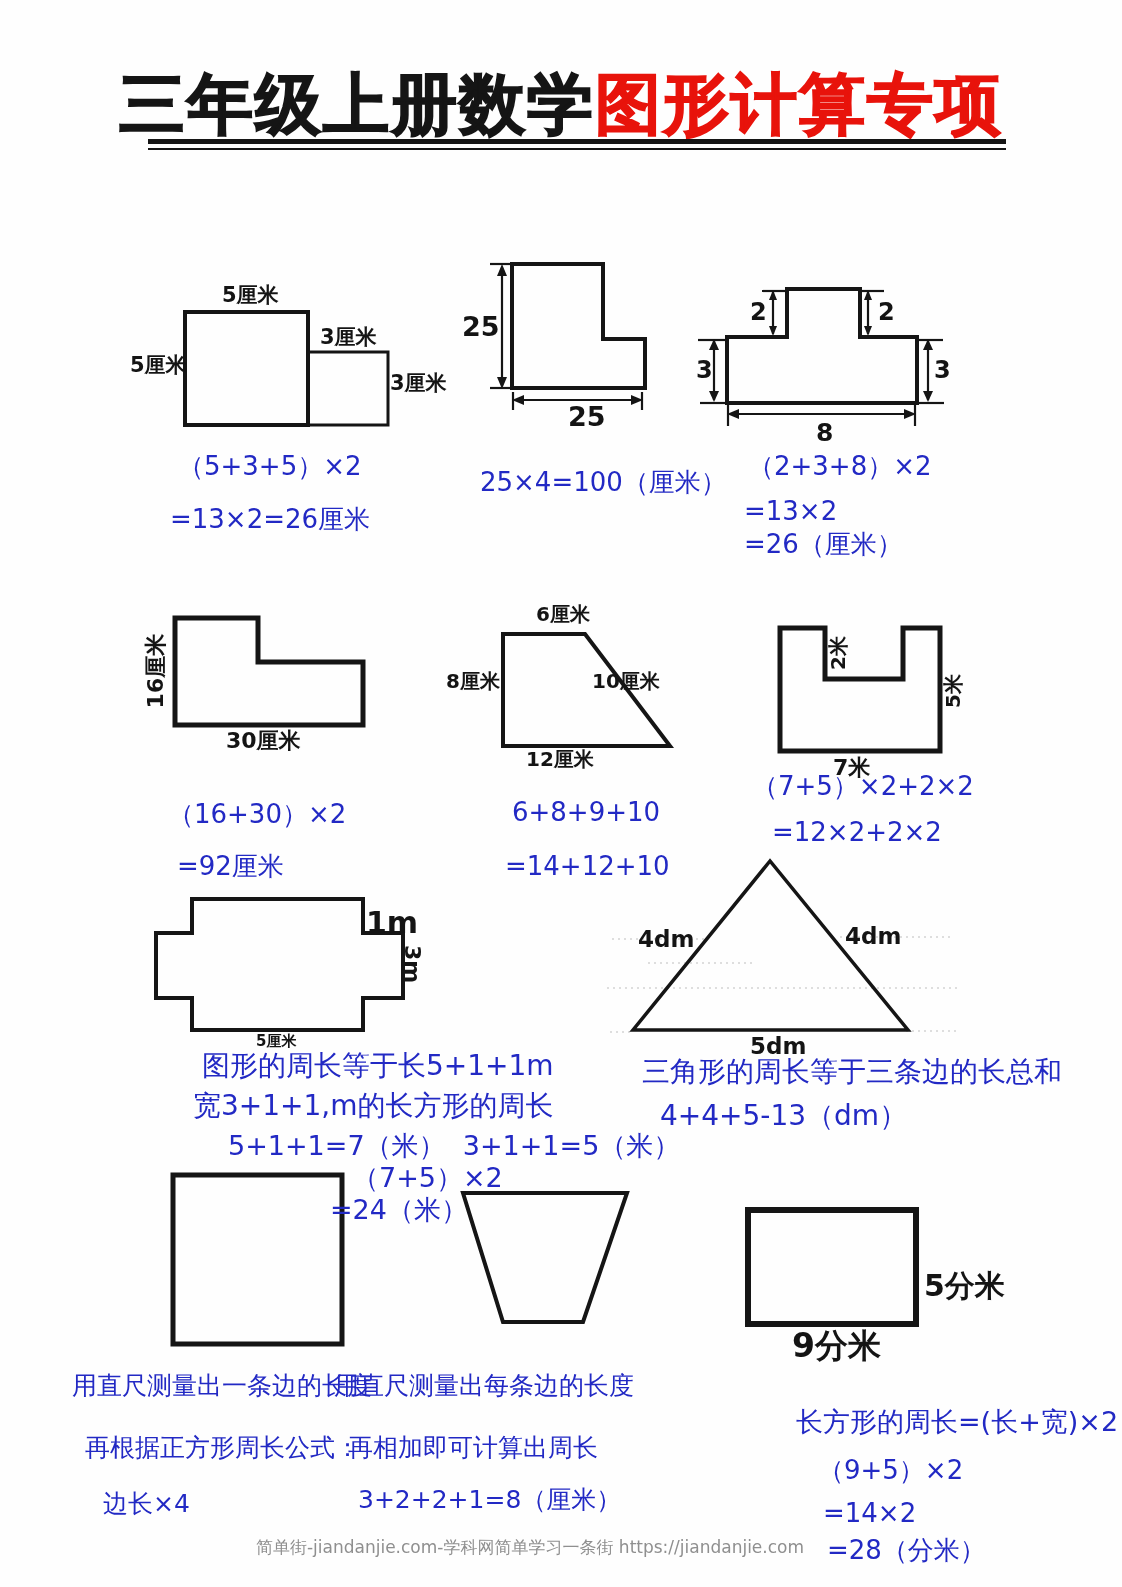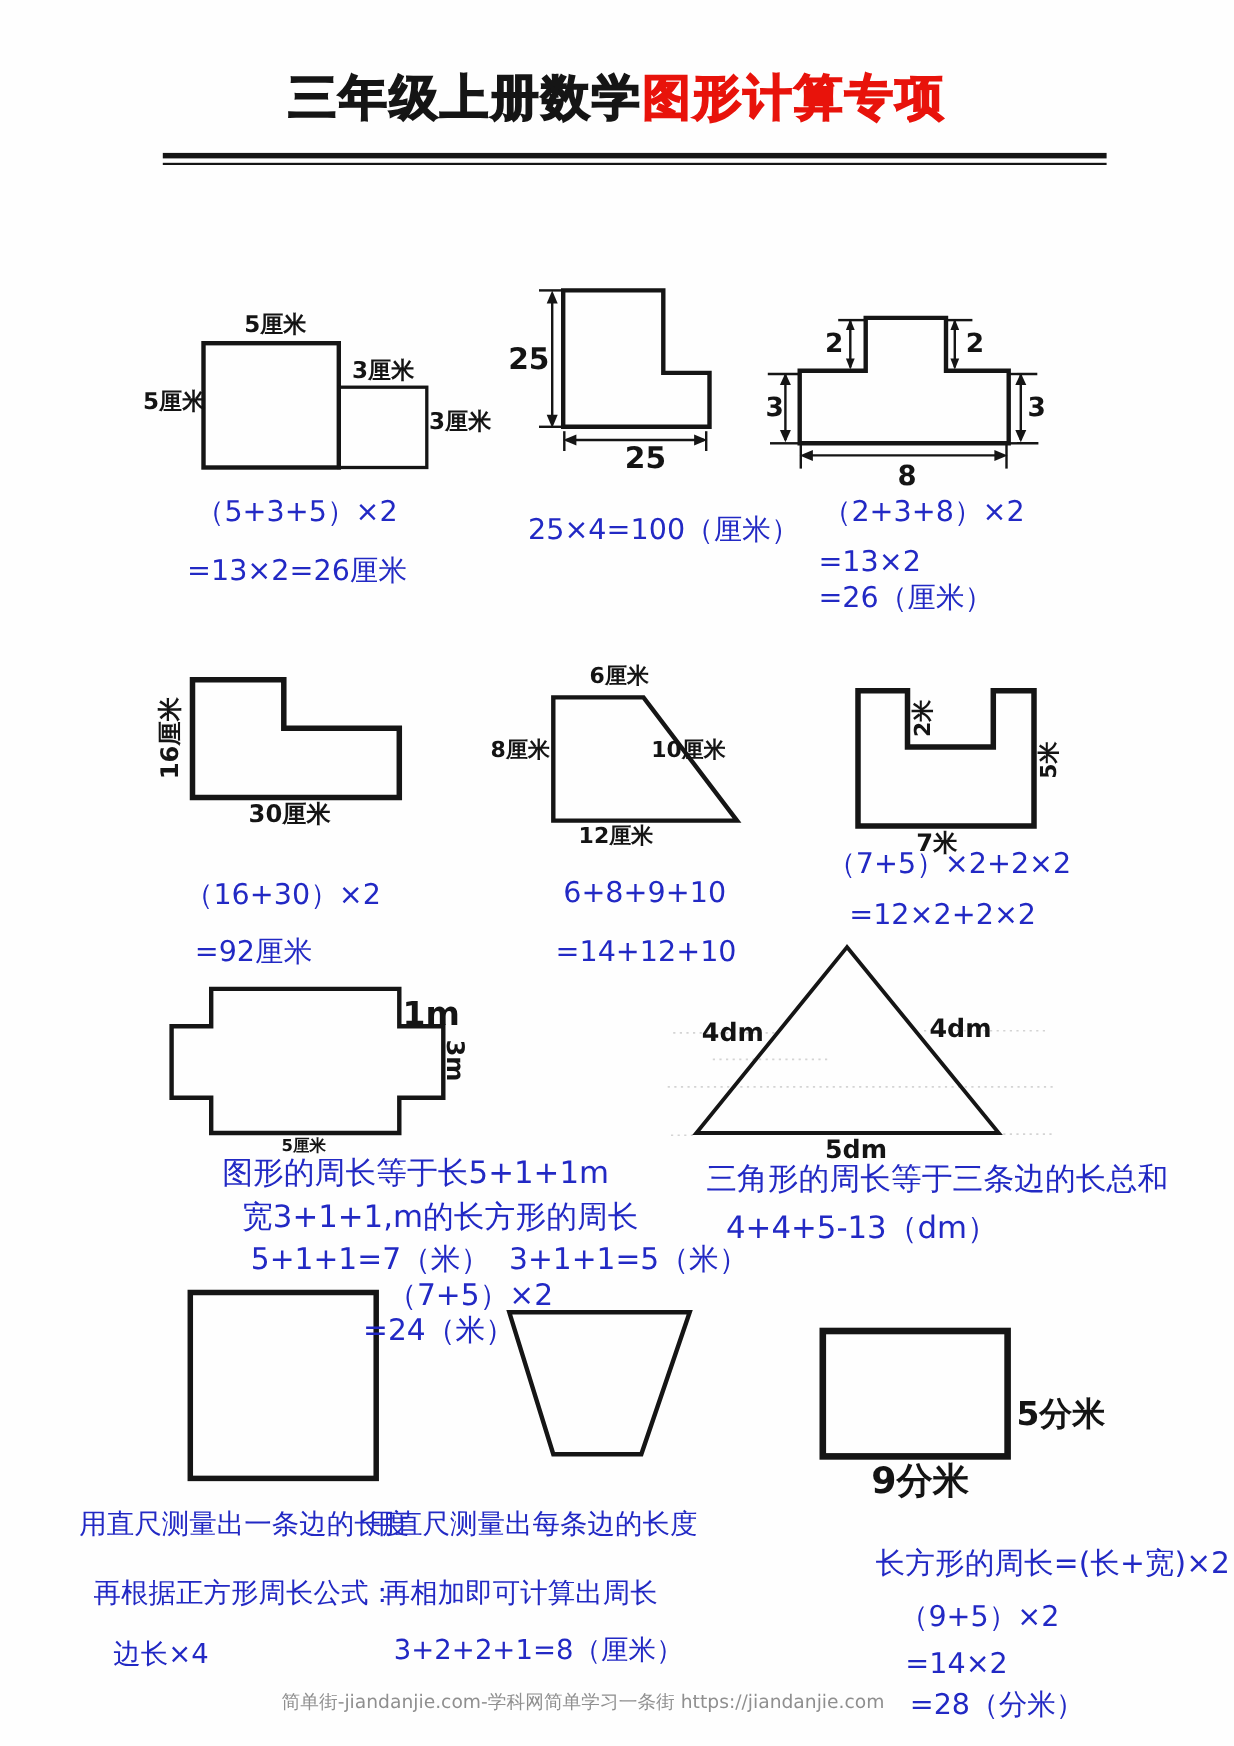--- a/index.html
+++ b/index.html
@@ -1,19 +1,19 @@
 <!DOCTYPE html>
 <html><head>
 <meta charset="utf-8">
 <style>
   html,body{margin:0;padding:0;background:#ffffff;}
   .page{position:relative;width:1122px;height:1587px;background:#fefefe;overflow:hidden;
         font-family:"Liberation Sans",sans-serif;}
   .title{position:absolute;left:0;top:60px;width:1122px;text-align:center;
-         font-size:44px;font-weight:900;letter-spacing:2px;white-space:nowrap;
+         font-size:66px;font-weight:900;letter-spacing:2px;white-space:nowrap;
          font-family:"DejaVu Sans",sans-serif;-webkit-text-stroke:1.6px currentColor;}
   .title .black{color:#151515;-webkit-text-stroke:1.6px #151515;}
   .title .red{color:#e8130b;-webkit-text-stroke:1.6px #e8130b;}
   .rule{position:absolute;left:148px;width:858px;background:#151515;}
   .lbl{position:absolute;color:#141414;font-weight:bold;white-space:nowrap;
        font-family:"DejaVu Sans",sans-serif;font-size:21px;line-height:1.1;}
   .rot-ccw{text-align:center;transform:rotate(-90deg);}
   .rot-cw{text-align:center;transform:rotate(90deg);}
   .blue{position:absolute;color:#2229c4;white-space:pre;font-size:26px;line-height:1.15;
         font-family:"DejaVu Sans",sans-serif;}
@@ -156,21 +156,21 @@
   <div class="blue" style="left:168px;top:800px;">（16+30）×2</div>
   <div class="blue" style="left:177px;top:852px;">=92厘米</div>
 
   <div class="blue" style="left:512px;top:798px;">6+8+9+10</div>
   <div class="blue" style="left:505px;top:852px;">=14+12+10</div>
 
   <div class="blue" style="left:752px;top:772px;">（7+5）×2+2×2</div>
   <div class="blue" style="left:772px;top:818px;">=12×2+2×2</div>
 
   <div class="blue" style="left:202px;top:1050px;font-size:28px;">图形的周长等于长5+1+1m</div>
-  <div class="blue" style="left:193px;top:1090px;font-size:28px;margin-left:27px;">宽3+1+1,m的长方形的周长</div>
+  <div class="blue" style="left:193px;top:1090px;font-size:28px;">宽3+1+1,m的长方形的周长</div>
   <div class="blue" style="left:228px;top:1130px;font-size:27px;">5+1+1=7（米）  3+1+1=5（米）</div>
   <div class="blue" style="left:352px;top:1162px;font-size:27px;">（7+5）×2</div>
   <div class="blue" style="left:330px;top:1194px;font-size:27px;">=24（米）</div>
 
   <div class="blue" style="left:642px;top:1056px;font-size:28px;">三角形的周长等于三条边的长总和</div>
   <div class="blue" style="left:660px;top:1100px;font-size:28px;">4+4+5-13（dm）</div>
 
   <div class="blue" style="left:72px;top:1372px;font-size:25px;">用直尺测量出一条边的长度</div>
   <div class="blue" style="left:85px;top:1434px;font-size:25px;">再根据正方形周长公式：</div>
   <div class="blue" style="left:103px;top:1490px;font-size:25px;">边长×4</div>

